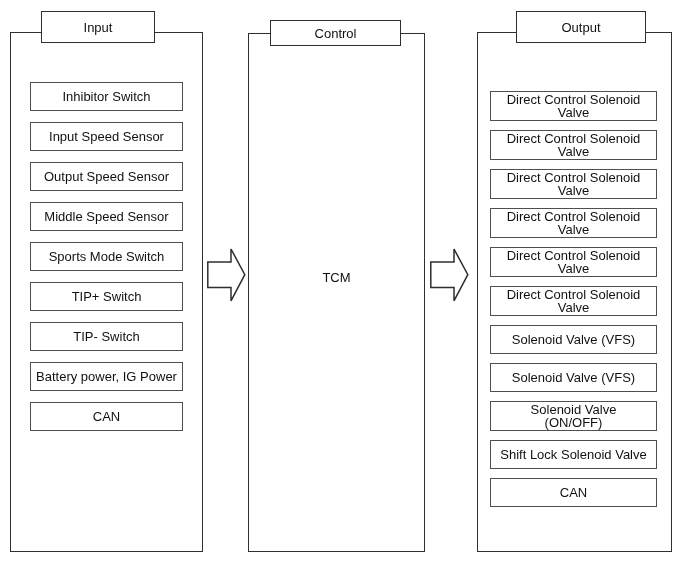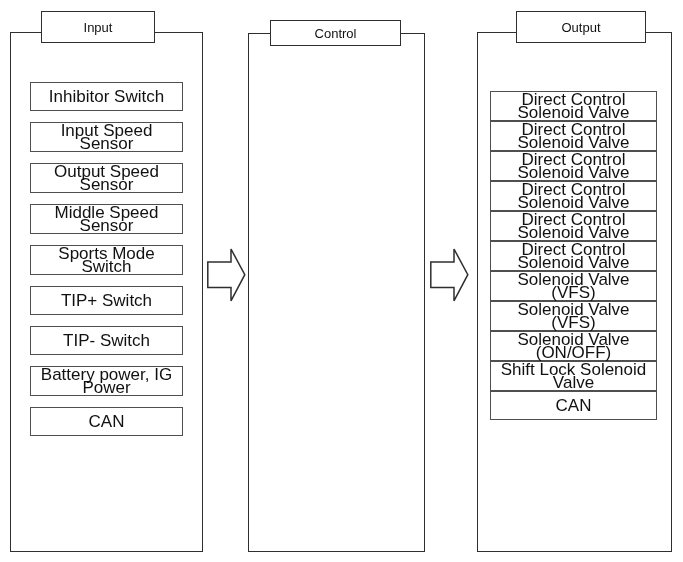--- a/index.html
+++ b/index.html
@@ -33,31 +33,31 @@
     font-size: 13px;
     z-index: 3;
   }
   .cells {
     position: absolute;
     display: flex;
     flex-direction: column;
     z-index: 2;
   }
   .cells.left  { gap: 11px; }
-  .cells.right { }
+  .cells.right { gap: 9px; }
   .cell {
     box-sizing: border-box;
     border: 1.2px solid #4f4f4f;
     background: #ffffff;
     min-height: 29px;
     display: flex;
     align-items: center;
     justify-content: center;
     text-align: center;
-    font-size: 17px;
+    font-size: 13px;
     line-height: 13px;
     white-space: pre-line;
     padding: 1px 2px;
   }
   .center-label {
     position: absolute;
     text-align: center;
     font-size: 13px;
     z-index: 2;
   }
@@ -100,20 +100,21 @@
   </div>
 
   <svg class="arrow" id="arrow-input-to-control" width="39" height="54" viewBox="0 0 39 54">
     <polygon points="0.8,14 24,14 24,1 37.8,26.7 24,52.8 24,39.5 0.8,39.5" fill="#ffffff" stroke="#2f2f2f" stroke-width="1.5" stroke-linejoin="miter"></polygon>
   </svg>
 
   <div class="container" id="control-container"></div>
   <div class="header-box" id="control-header">
     <span>Control</span>
   </div>
+  <div class="center-label" id="control-label">TCM</div>
 
   <svg class="arrow" id="arrow-control-to-output" width="39" height="54" viewBox="0 0 39 54">
     <polygon points="0.8,14 24,14 24,1 37.8,26.7 24,52.8 24,39.5 0.8,39.5" fill="#ffffff" stroke="#2f2f2f" stroke-width="1.5" stroke-linejoin="miter"></polygon>
   </svg>
 
   <div class="container" id="output-container"></div>
   <div class="header-box" id="output-header">
     <span>Output</span>
   </div>
   <div class="cells right" id="output-cells">

